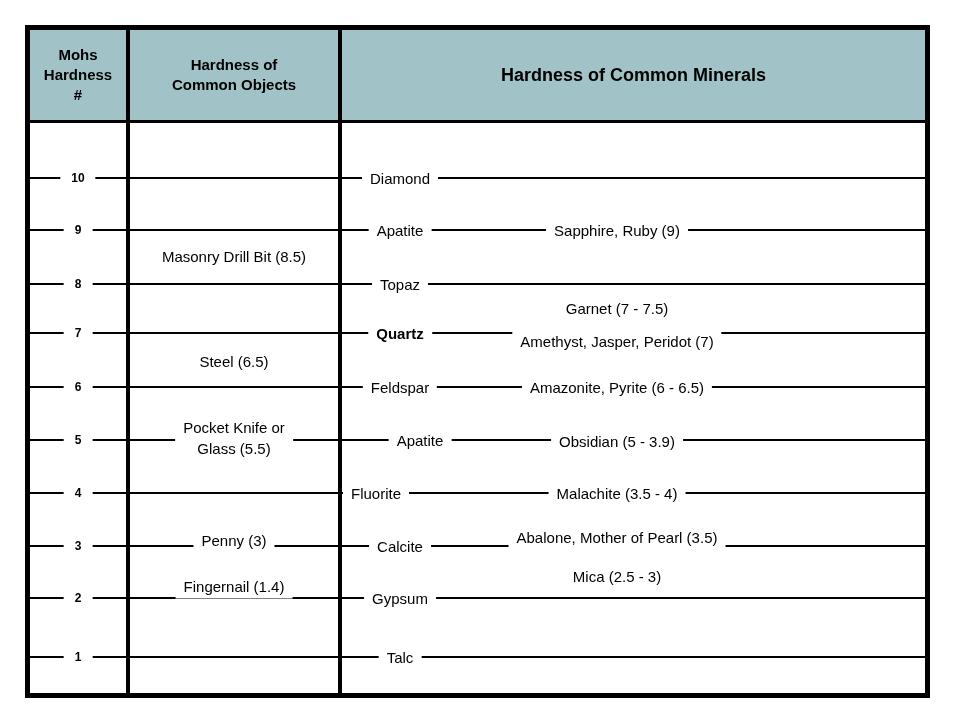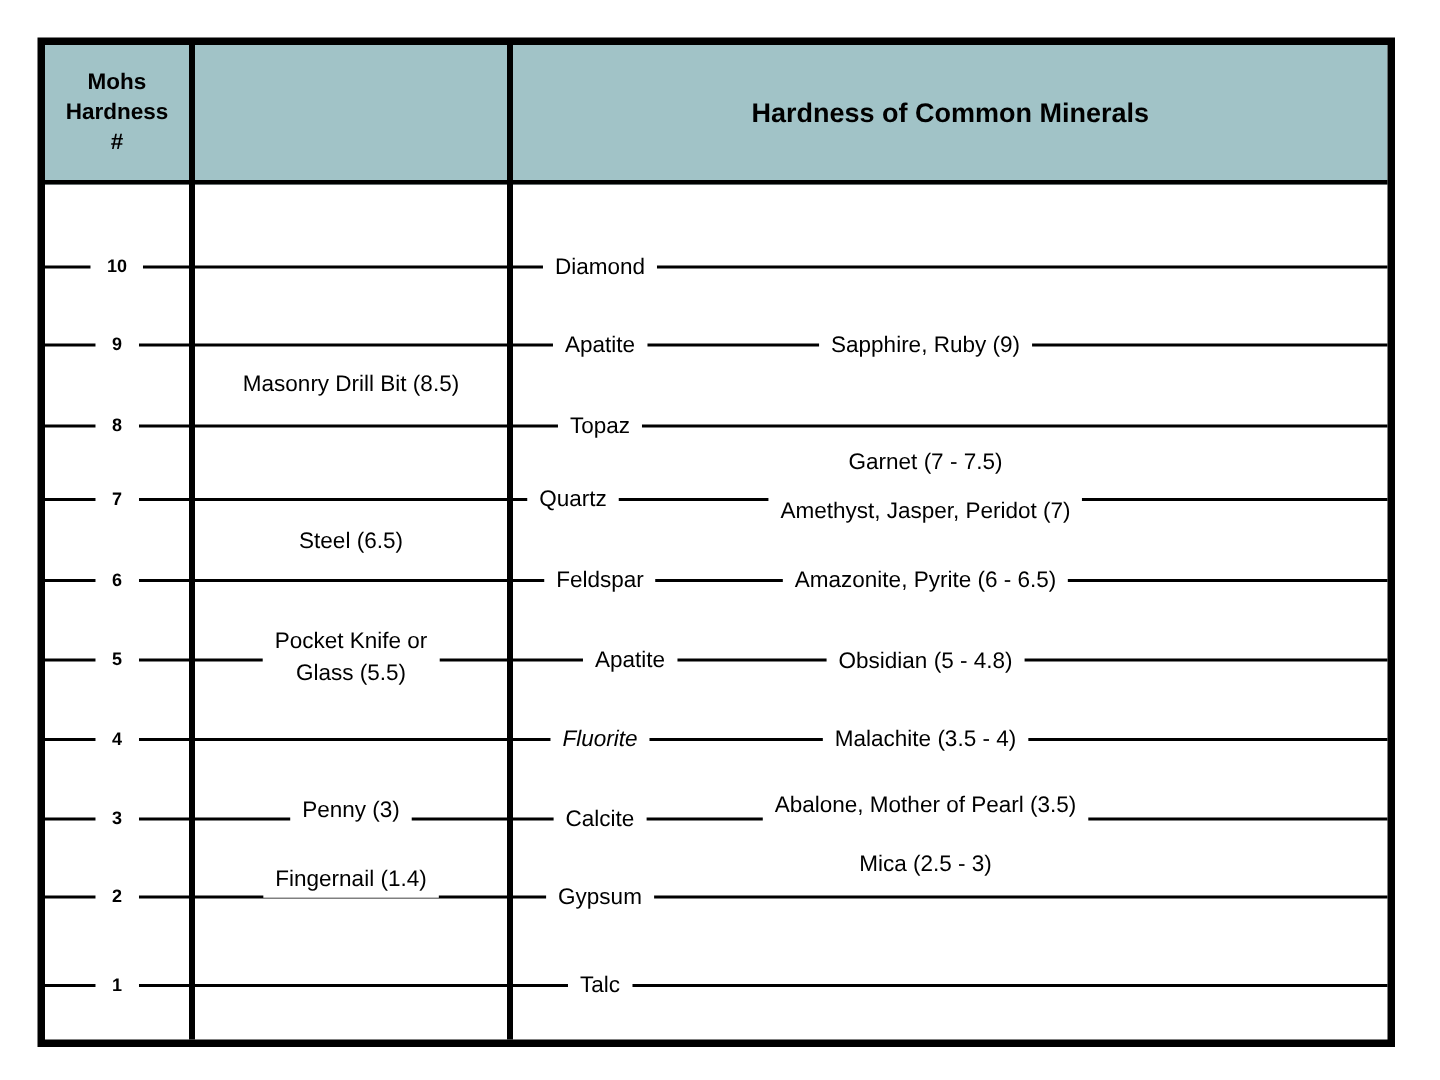--- a/index.html
+++ b/index.html
@@ -78,20 +78,22 @@
 </style>
 </head>
 <body>
 
 <div class="stage">
   <div class="header-bg"></div>
 
   <div class="header-cell hc1">Mohs
 Hardness
 #</div>
+  <div class="header-cell hc2">Hardness of
+Common Objects</div>
   <div class="header-cell hc3">Hardness of Common Minerals</div>
 
   <div class="divider d1"></div>
   <div class="divider d2"></div>
 
   <div id="scale-layer">
       <div class="level-line" style="top: 177px;"></div>
       <div class="level-line" style="top: 229px;"></div>
       <div class="level-line" style="top: 283px;"></div>
       <div class="level-line" style="top: 332px;"></div>
@@ -101,43 +103,43 @@
       <div class="level-line" style="top: 545px;"></div>
       <div class="level-line" style="top: 597px;"></div>
       <div class="level-line" style="top: 656px;"></div>
       <div class="lbl num" style="left: 78px; top: 178px;">10</div>
       <div class="lbl" style="left: 400px; top: 178px;">Diamond</div>
       <div class="lbl num" style="left: 78px; top: 230px;">9</div>
       <div class="lbl" style="left: 400px; top: 230px;">Apatite</div>
       <div class="lbl num" style="left: 78px; top: 284px;">8</div>
       <div class="lbl" style="left: 400px; top: 284px;">Topaz</div>
       <div class="lbl num" style="left: 78px; top: 333px;">7</div>
-      <div class="lbl" style="left: 382px; top: 333px;">Quartz</div>
+      <div class="lbl" style="left: 400px; top: 333px; font-weight: bold;">Quartz</div>
       <div class="lbl num" style="left: 78px; top: 387px;">6</div>
       <div class="lbl" style="left: 400px; top: 387px;">Feldspar</div>
       <div class="lbl num" style="left: 78px; top: 440px;">5</div>
       <div class="lbl" style="left: 400px; top: 440px; margin-left: 20px;">Apatite</div>
       <div class="lbl num" style="left: 78px; top: 493px;">4</div>
-      <div class="lbl" style="left: 400px; top: 493px; font-style: italic;">Fluorite</div>
+      <div class="lbl" style="left: 376px; top: 493px;">Fluorite</div>
       <div class="lbl num" style="left: 78px; top: 546px;">3</div>
       <div class="lbl" style="left: 400px; top: 546px;">Calcite</div>
       <div class="lbl num" style="left: 78px; top: 598px;">2</div>
       <div class="lbl" style="left: 400px; top: 598px;">Gypsum</div>
       <div class="lbl num" style="left: 78px; top: 657px;">1</div>
       <div class="lbl" style="left: 400px; top: 657px;">Talc</div>
       <div class="lbl" style="left: 234px; top: 256px;">Masonry Drill Bit (8.5)</div>
       <div class="lbl" style="left: 234px; top: 361px;">Steel (6.5)</div>
       <div class="lbl" style="left: 234px; top: 438px;">Pocket Knife or
 Glass (5.5)</div>
       <div class="lbl" style="left: 234px; top: 540px;">Penny (3)</div>
       <div class="lbl" style="left: 234px; top: 586px;">Fingernail (1.4)</div>
       <div class="lbl" style="left: 617px; top: 230px;">Sapphire, Ruby (9)</div>
       <div class="lbl" style="left: 617px; top: 308px;">Garnet (7 - 7.5)</div>
       <div class="lbl" style="left: 617px; top: 341px;">Amethyst, Jasper, Peridot (7)</div>
       <div class="lbl" style="left: 617px; top: 387px;">Amazonite, Pyrite (6 - 6.5)</div>
-      <div class="lbl" style="left: 617px; top: 441px;">Obsidian (5 - 4.8)</div>
+      <div class="lbl" style="left: 617px; top: 441px;">Obsidian (5 - 3.9)</div>
       <div class="lbl" style="left: 617px; top: 493px;">Malachite (3.5 - 4)</div>
       <div class="lbl" style="left: 617px; top: 537px;">Abalone, Mother of Pearl (3.5)</div>
       <div class="lbl" style="left: 617px; top: 576px;">Mica (2.5 - 3)</div>
     </div>
 
   <div class="outer-border"></div>
 </div>
 
 </body></html>

